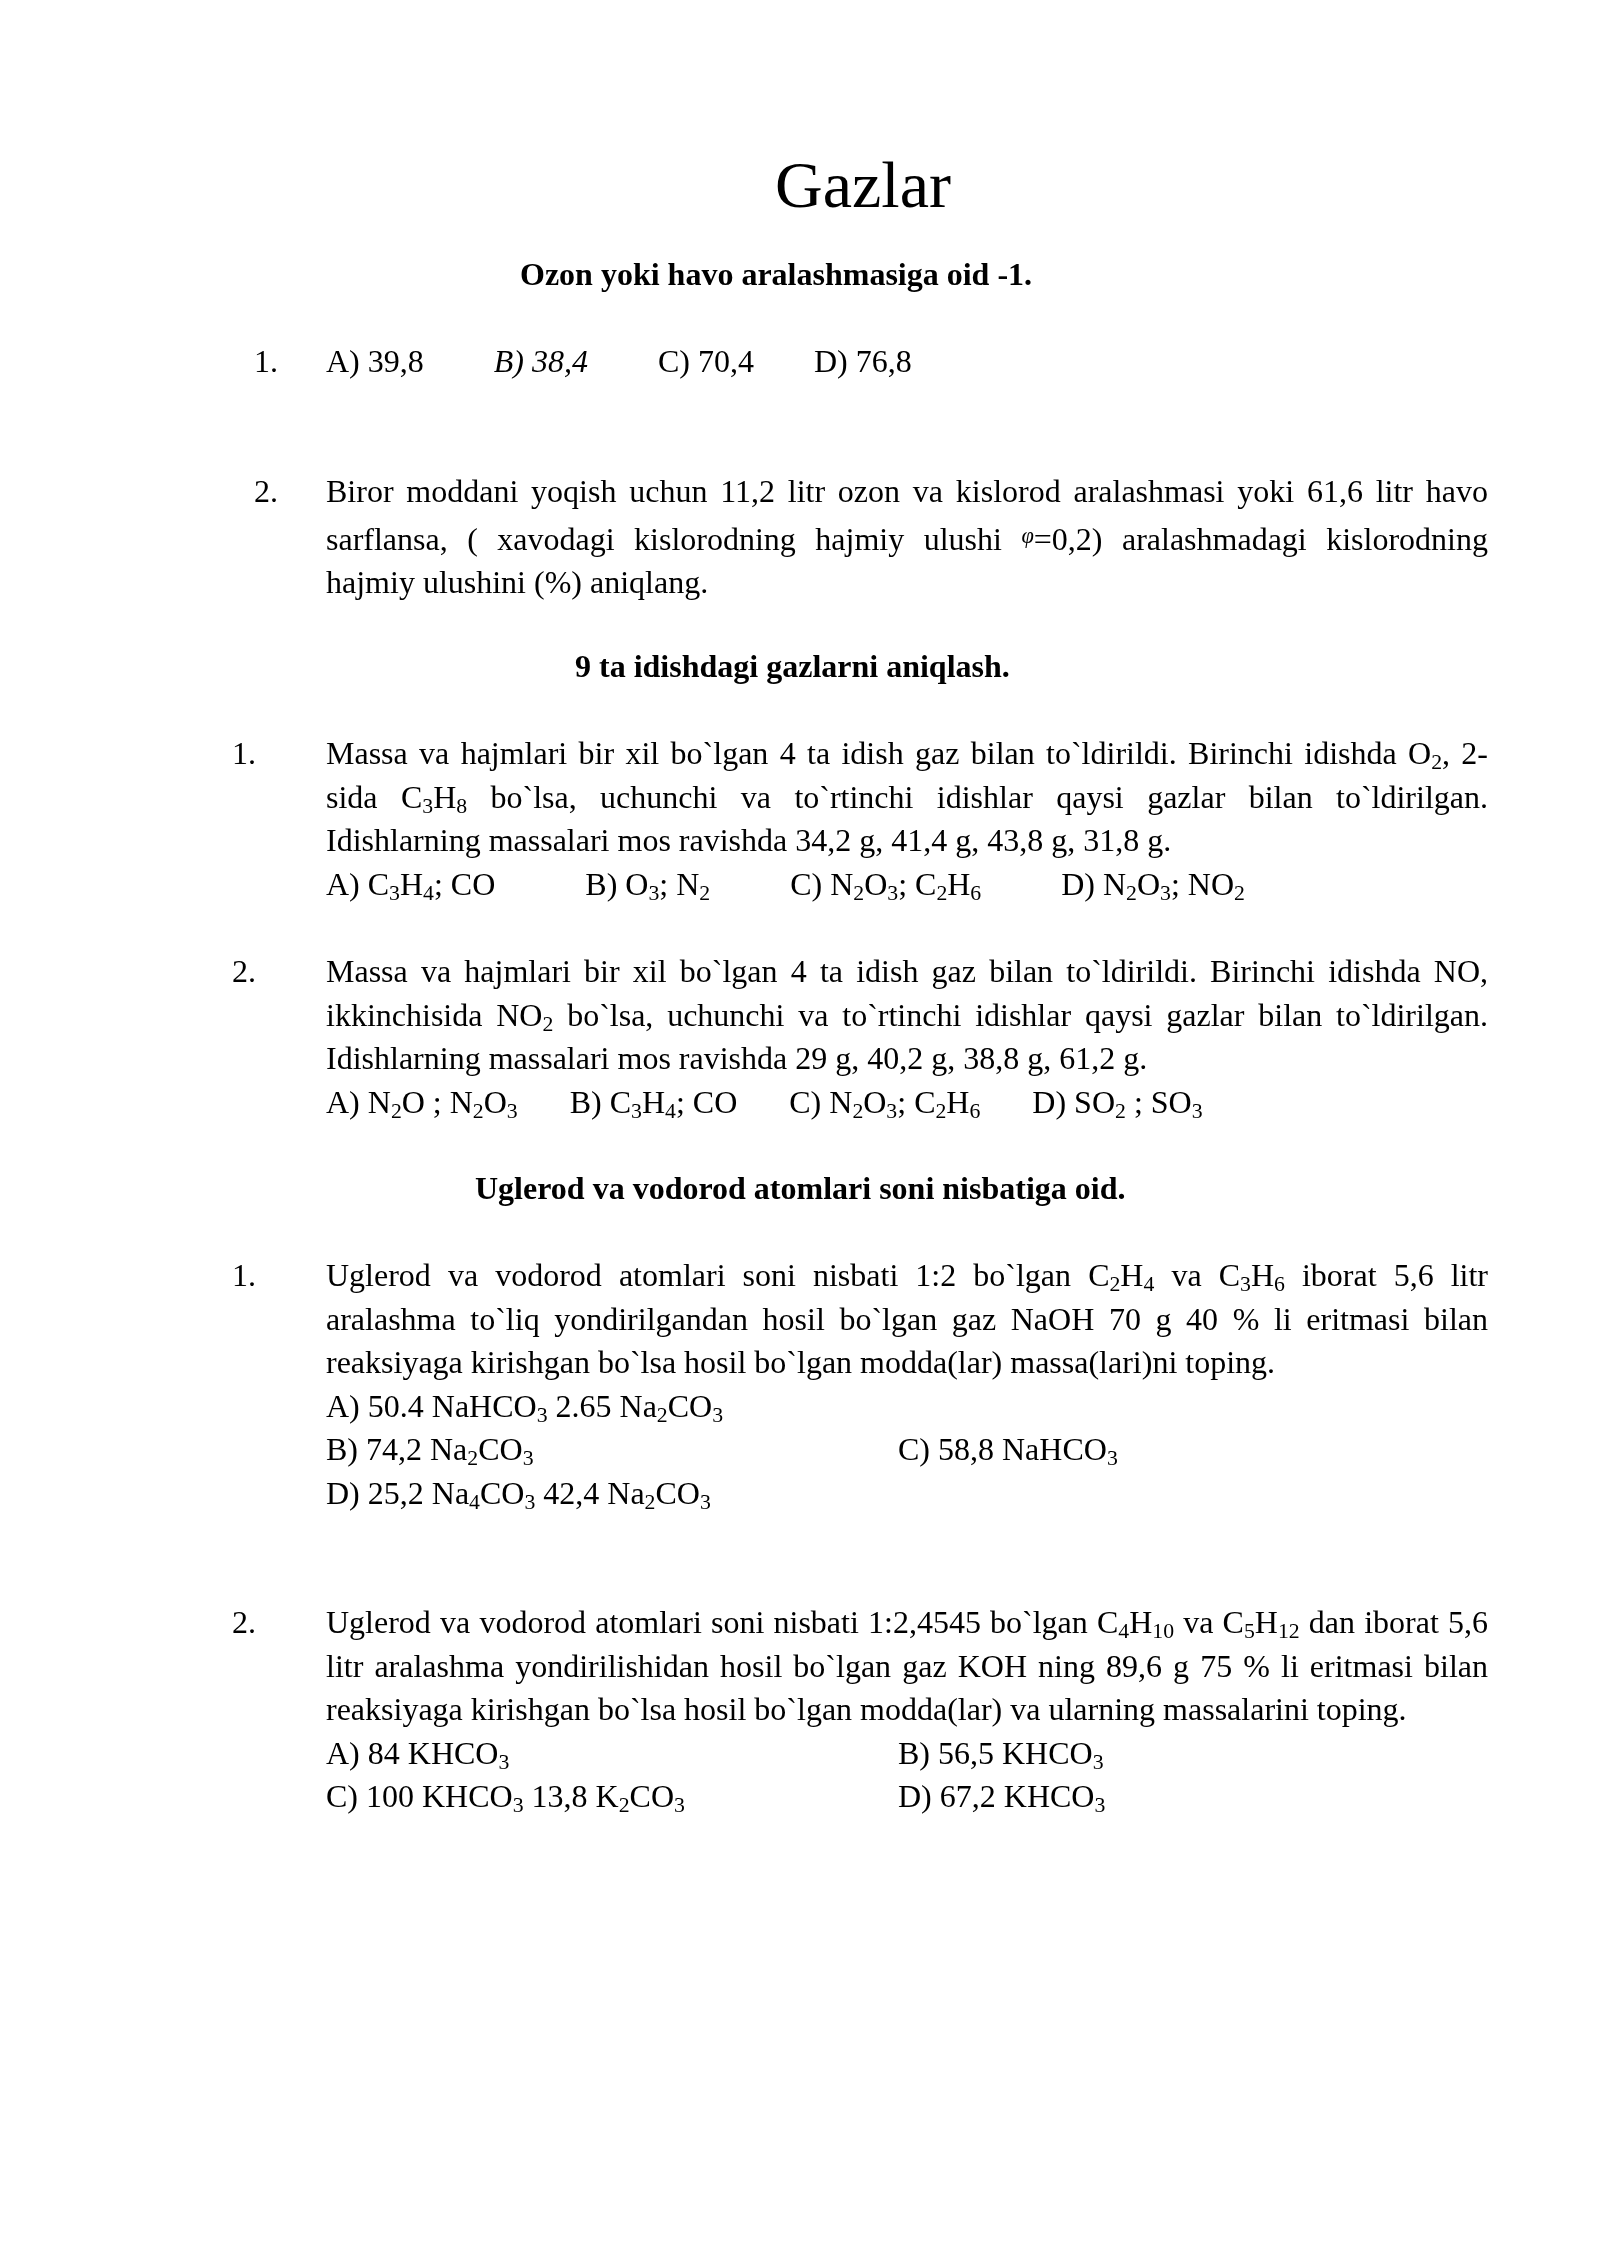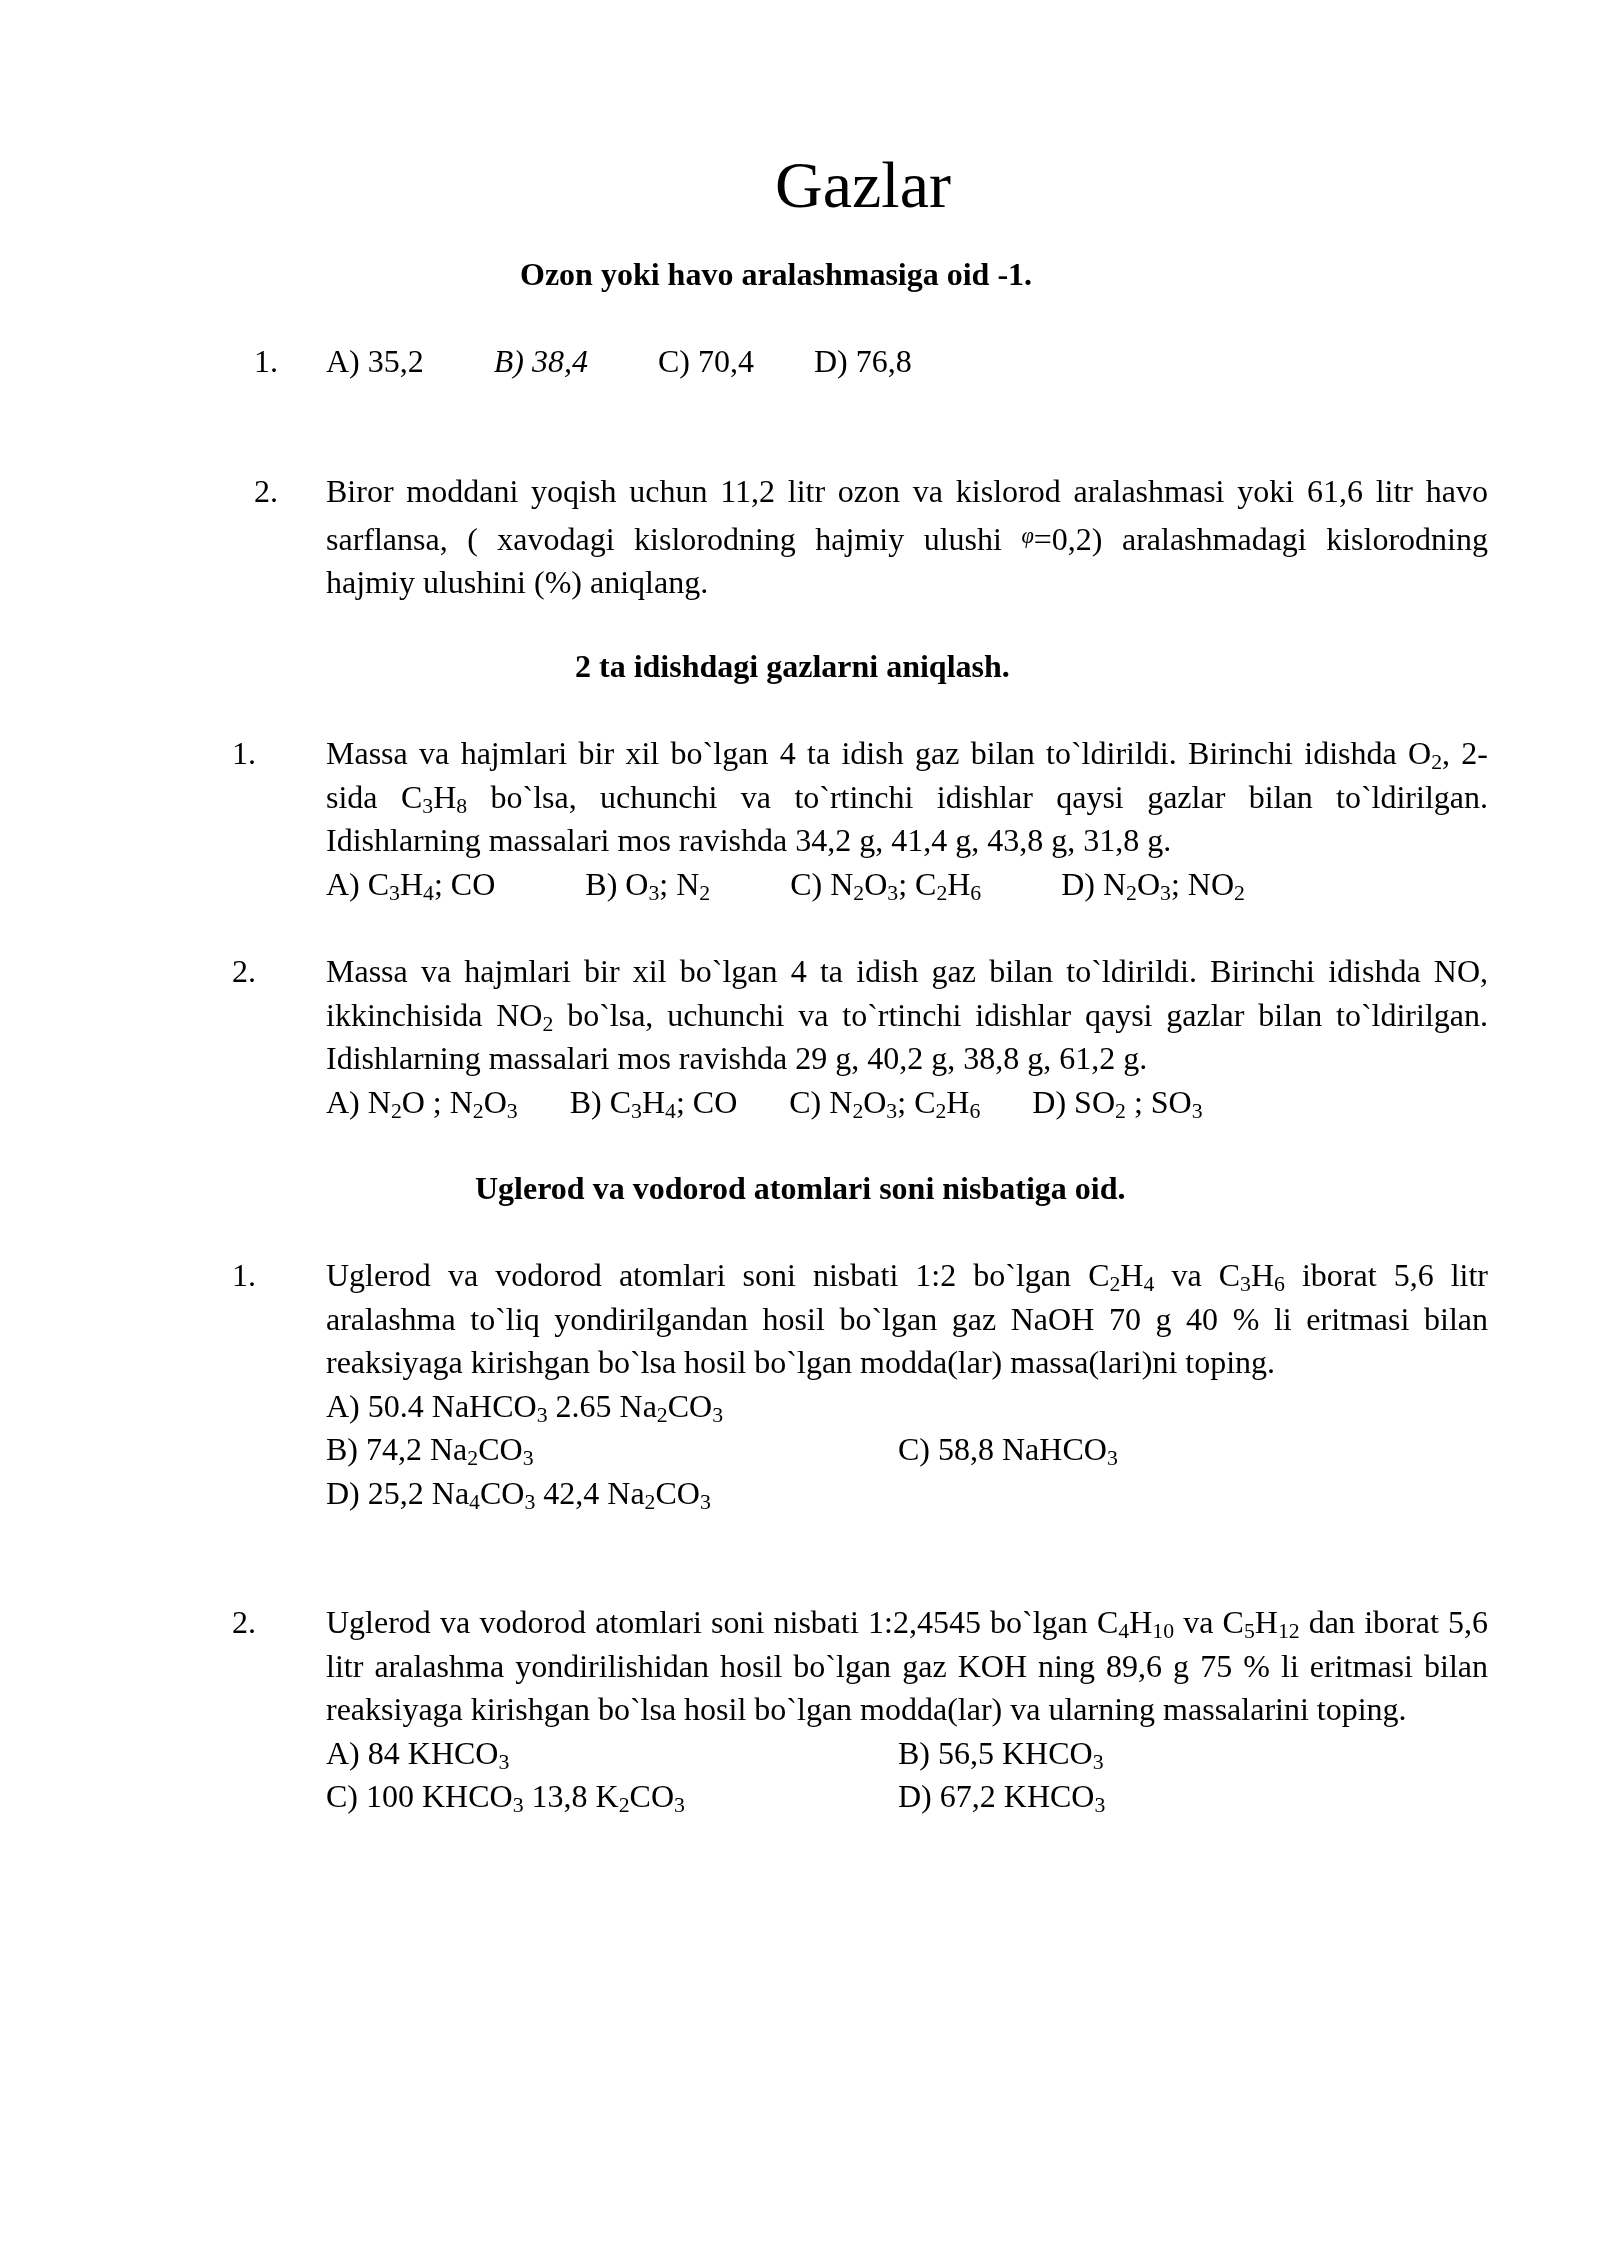--- a/index.html
+++ b/index.html
@@ -37,32 +37,32 @@
 <body>
 
 <div class="page">
   <div class="title">Gazlar</div>
 
   <div class="section-heading" style="left:520px; top:252px;">Ozon yoki havo aralashmasiga oid -1.</div>
 
   <div class="q" style="top:340px;">
     <span class="num" style="left:218px;">1.</span>
     <div class="body">
-      <div class="answers-row"><span class="opt" style="margin-left: 0px;">A) 35,2</span><span class="opt" style="margin-left: 70px; font-style: italic;">B) 38,4</span><span class="opt" style="margin-left: 70px;">C) 70,4</span><span class="opt" style="margin-left: 60px;">D) 76,8</span></div>
+      <div class="answers-row"><span class="opt" style="margin-left: 0px;">A) 39,8</span><span class="opt" style="margin-left: 70px; font-style: italic;">B) 38,4</span><span class="opt" style="margin-left: 70px;">C) 70,4</span><span class="opt" style="margin-left: 60px;">D) 76,8</span></div>
     </div>
   </div>
 
   <div class="q" style="top:470px;">
     <span class="num" style="left:218px;">2.</span>
     <div class="body">
       <div class="rich">Biror moddani yoqish uchun 11,2 litr ozon va kislorod aralashmasi  yoki 61,6 litr havo sarflansa, ( xavodagi kislorodning  hajmiy ulushi <span class="phi">φ</span>=0,2) aralashmadagi kislorodning hajmiy ulushini (%) aniqlang.</div>
     </div>
   </div>
 
-  <div class="section-heading" style="left:575px; top:644px;">2 ta idishdagi gazlarni aniqlash.</div>
+  <div class="section-heading" style="left:575px; top:644px;">9 ta idishdagi gazlarni aniqlash.</div>
 
   <div class="q" style="top:732px;">
     <span class="num" style="left:196px;">1.</span>
     <div class="body">
       <div class="rich">Massa va hajmlari bir xil bo`lgan 4 ta idish  gaz bilan to`ldirildi. Birinchi idishda O<sub>2</sub>, 2-sida C<sub>3</sub>H<sub>8</sub> bo`lsa, uchunchi va to`rtinchi idishlar qaysi gazlar bilan to`ldirilgan. Idishlarning massalari mos ravishda 34,2 g, 41,4 g, 43,8 g, 31,8 g.</div>
       <div class="answers-row"><span class="opt" style="margin-left: 0px;">A) C<sub>3</sub>H<sub>4</sub>; CO</span><span class="opt" style="margin-left: 90px;">B) O<sub>3</sub>; N<sub>2</sub></span><span class="opt" style="margin-left: 80px;">C) N<sub>2</sub>O<sub>3</sub>; C<sub>2</sub>H<sub>6</sub></span><span class="opt" style="margin-left: 80px;">D) N<sub>2</sub>O<sub>3</sub>; NO<sub>2</sub></span></div>
     </div>
   </div>
 
   <div class="q" style="top:950px;">

